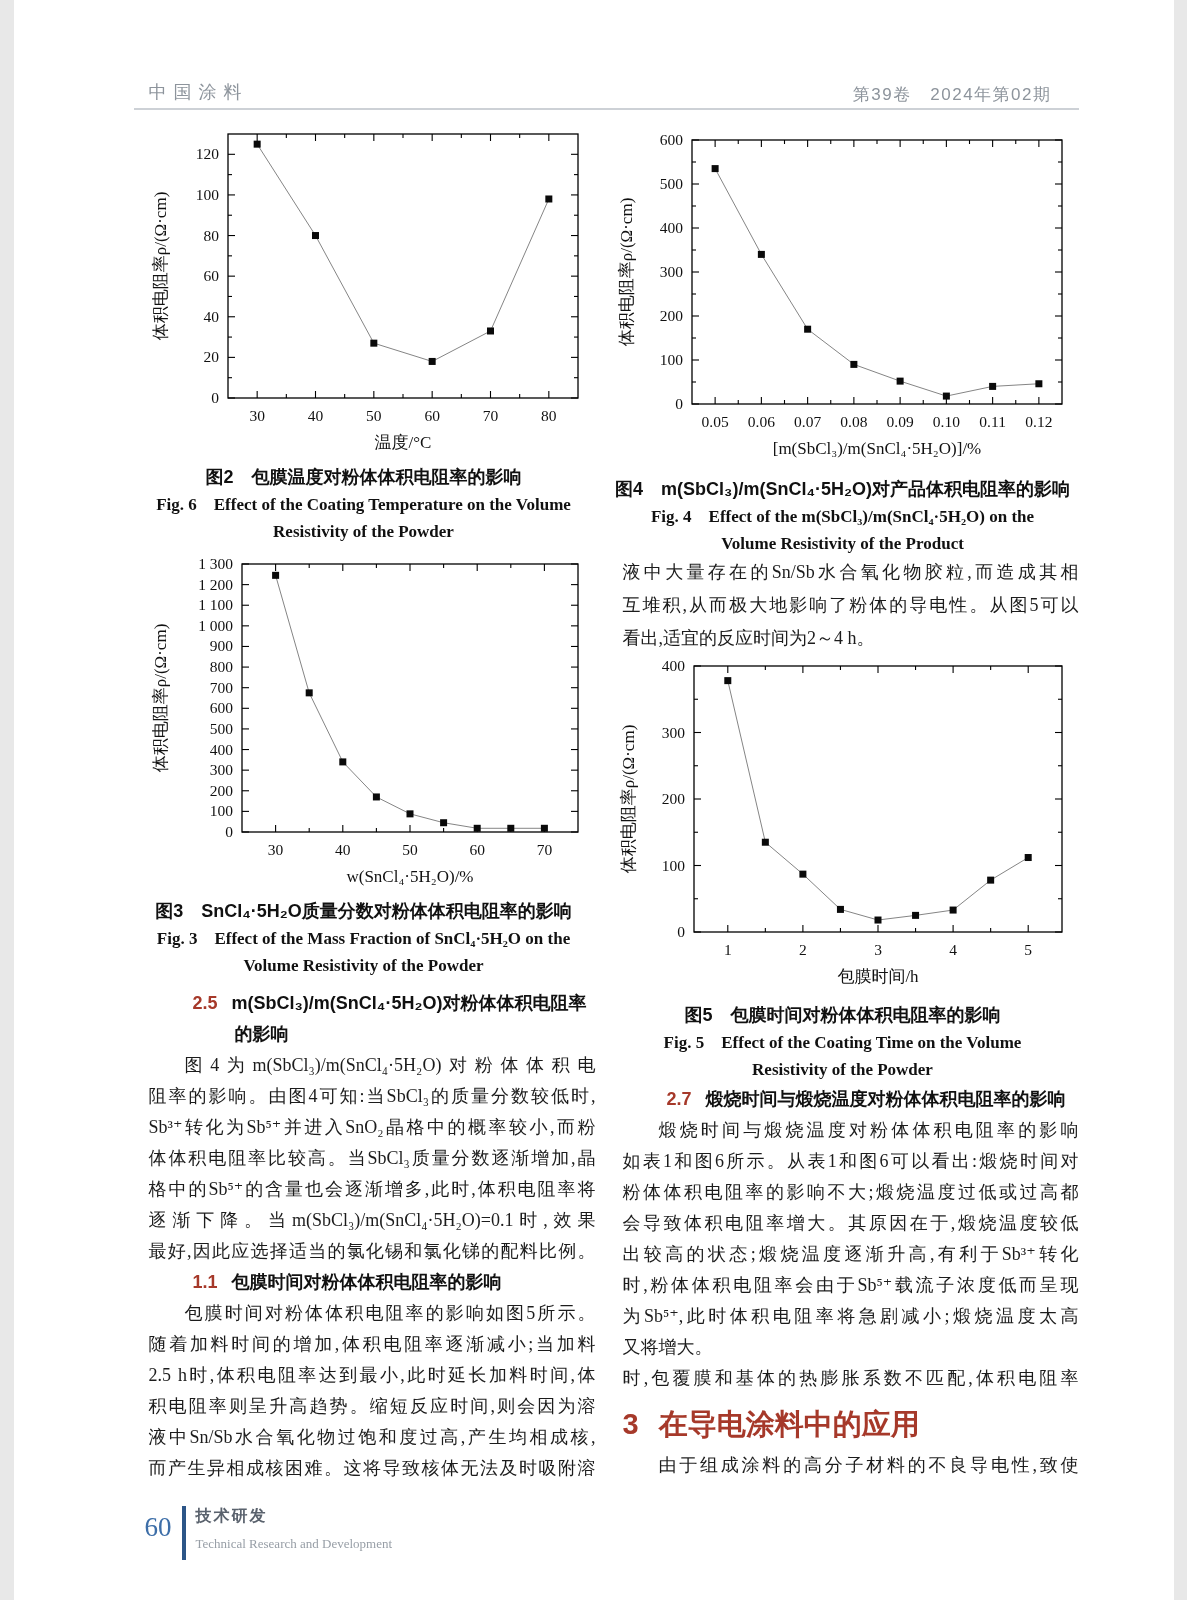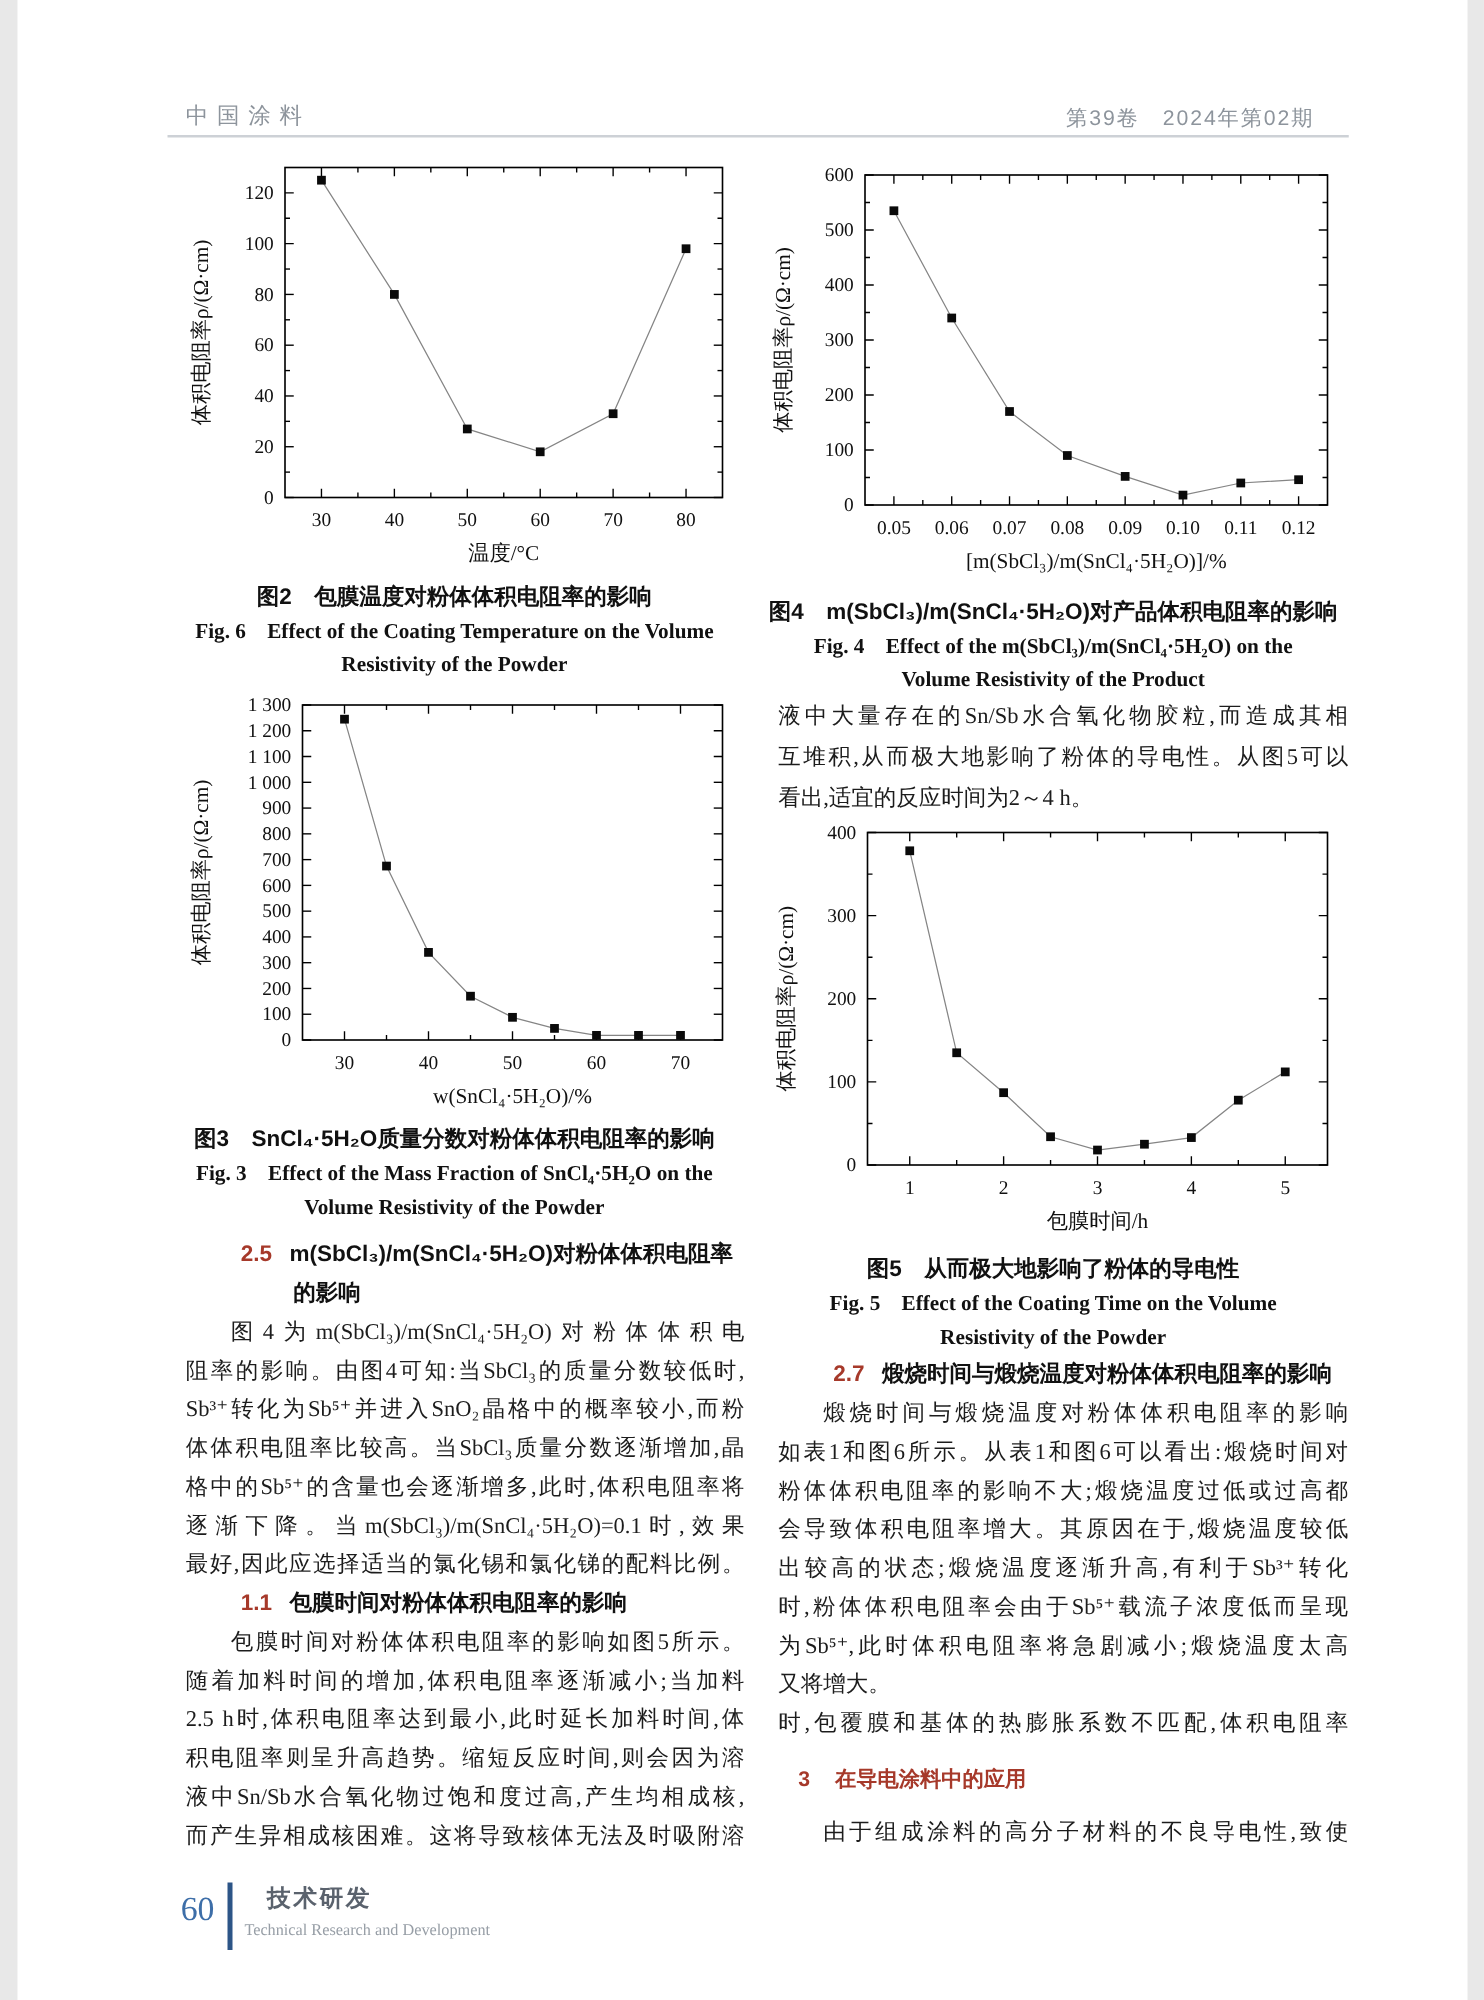--- a/index.html
+++ b/index.html
@@ -18,26 +18,26 @@
   .cap-zh{font-family:"Liberation Sans","DejaVu Sans",sans-serif;font-weight:bold;font-size:18px;line-height:27px;color:#111;}
   .cap-en{font-family:"Liberation Serif","DejaVu Serif",serif;font-weight:bold;font-size:17px;line-height:27px;color:#111;}
   
   .col{font-size:18px;line-height:31px;}
   .tline{text-align:justify;text-align-last:justify;text-justify:inter-character;white-space:normal;}
   .tline.noj{text-align-last:left;}
   .tline.ind{text-indent:2em;}
   .sec-h{font-family:"Liberation Sans","DejaVu Sans",sans-serif;font-weight:bold;color:#111;}
   .sec-num{color:#a6392a;margin-right:14px;margin-left:44px;}
   .sec-sub{padding-left:86px;}
-  .sec3{font-family:"Liberation Sans","DejaVu Sans",sans-serif;font-weight:bold;font-size:17px;color:#a6392a;line-height:36px;margin-left:16px;}
+  .sec3{font-family:"Liberation Sans","DejaVu Sans",sans-serif;font-weight:bold;font-size:29px;color:#a6392a;line-height:36px;}
   .sec3 .sec3-num{margin-right:20px;}
   
   .foot-num{font-family:"Liberation Serif","DejaVu Serif",serif;font-size:27px;color:#3d6ea8;}
   .foot-bar{width:4px;height:54px;background:#2c5587;}
-  .foot-zh{font-family:"Liberation Sans","DejaVu Sans",sans-serif;font-weight:bold;font-size:19px;color:#5a626d;letter-spacing:2px;margin-left:18px;}
+  .foot-zh{font-family:"Liberation Sans","DejaVu Sans",sans-serif;font-weight:bold;font-size:16px;color:#5a626d;letter-spacing:2px;}
   .foot-en{font-family:"Liberation Serif","DejaVu Serif",serif;font-size:13px;color:#979ea6;}
   svg text{fill:#111;}
 </style>
 </head>
 <body>
 
 <div id="page">
 
   <div class="abs hdr-journal" style="left:135px;top:80px;">中国涂料</div>
   <div class="abs hdr-issue" style="right:122px;top:83px;">第39卷　2024年第02期</div>
@@ -360,21 +360,21 @@
       <rect x="226.94897959183672" y="253.89" width="7" height="7" fill="#0a0a0a"></rect>
       <rect x="264.5" y="264.53" width="7" height="7" fill="#0a0a0a"></rect>
       <rect x="302.05102040816325" y="259.875" width="7" height="7" fill="#0a0a0a"></rect>
       <rect x="339.6020408163265" y="254.555" width="7" height="7" fill="#0a0a0a"></rect>
       <rect x="377.1530612244898" y="224.63" width="7" height="7" fill="#0a0a0a"></rect>
       <rect x="414.7040816326531" y="202.01999999999998" width="7" height="7" fill="#0a0a0a"></rect>
       <text font-family="&quot;Liberation Serif&quot;,&quot;DejaVu Serif&quot;,serif" fill="#111" x="268" y="330" text-anchor="middle" font-size="17">包膜时间/h</text>
       <text font-family="&quot;Liberation Serif&quot;,&quot;DejaVu Serif&quot;,serif" fill="#111" transform="translate(24,147) rotate(-90)" text-anchor="middle" font-size="17">体积电阻率ρ/(Ω·cm)</text>
     </svg>
   <div class="abs cap" style="left:590px;top:1002px;width:478px;">
-    <div class="cap-zh">图5　从而极大地影响了粉体的导电性</div>
+    <div class="cap-zh">图5　包膜时间对粉体体积电阻率的影响</div>
     <div class="cap-en">Fig. 5　Effect of the Coating Time on the Volume</div>
     <div class="cap-en">Resistivity of the Powder</div>
   </div>
 
   <div class="abs col" style="left:135px;top:988px;width:447px;">
     <div class="sec-h">
       <span class="sec-num">2.5</span><span>m(SbCl₃)/m(SnCl₄·5H₂O)对粉体体积电阻率</span>
     </div>
     <div class="sec-h sec-sub">的影响</div>
     <div>

